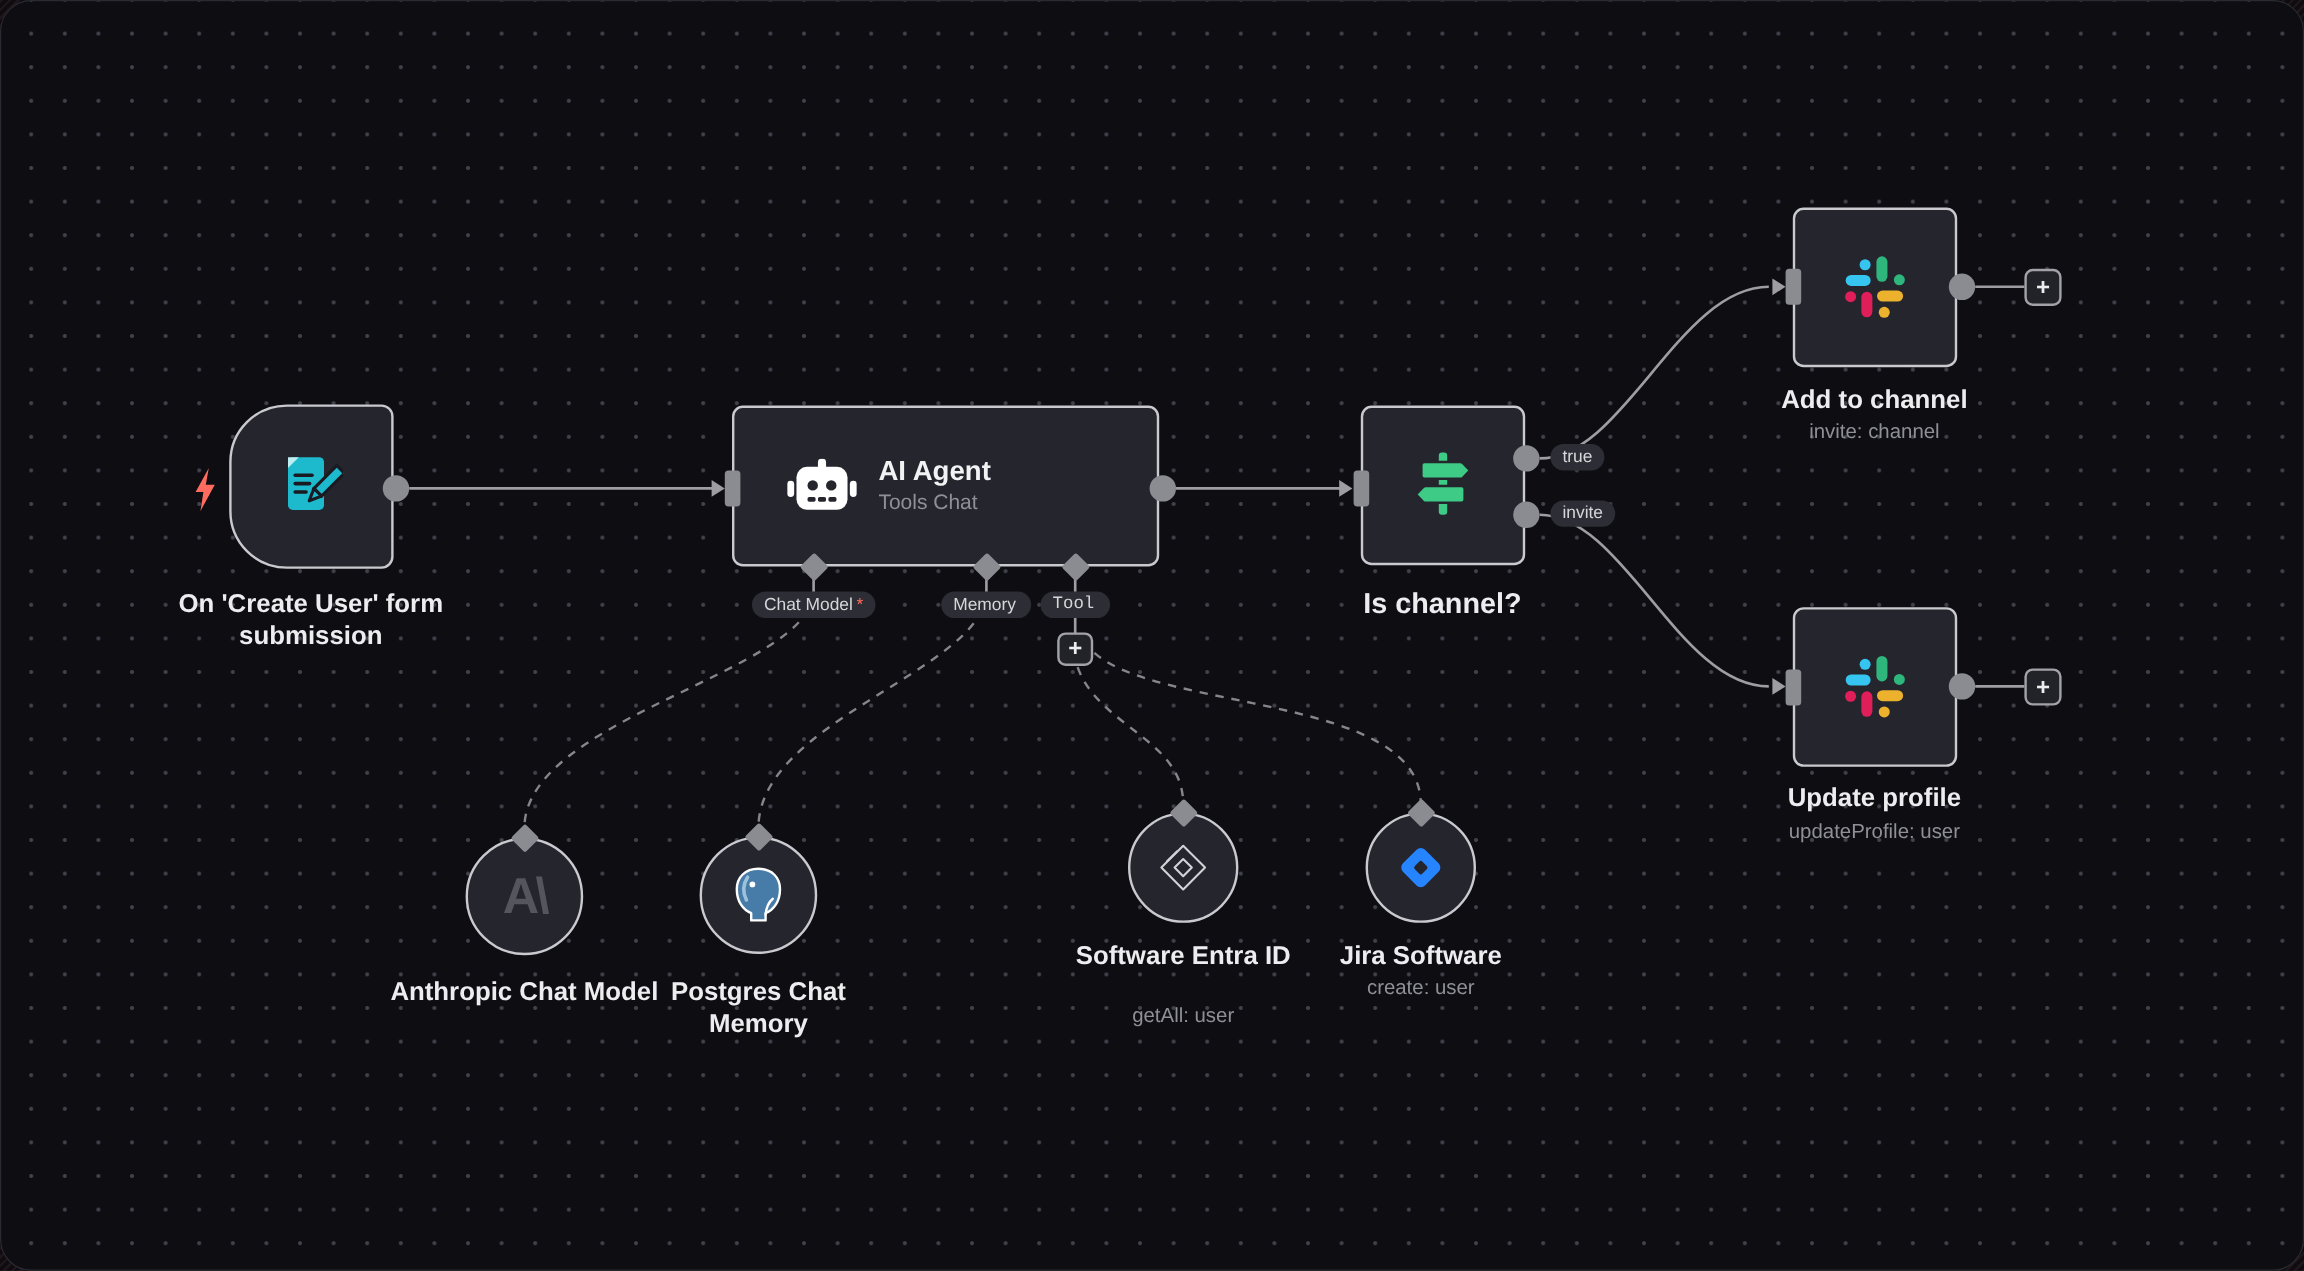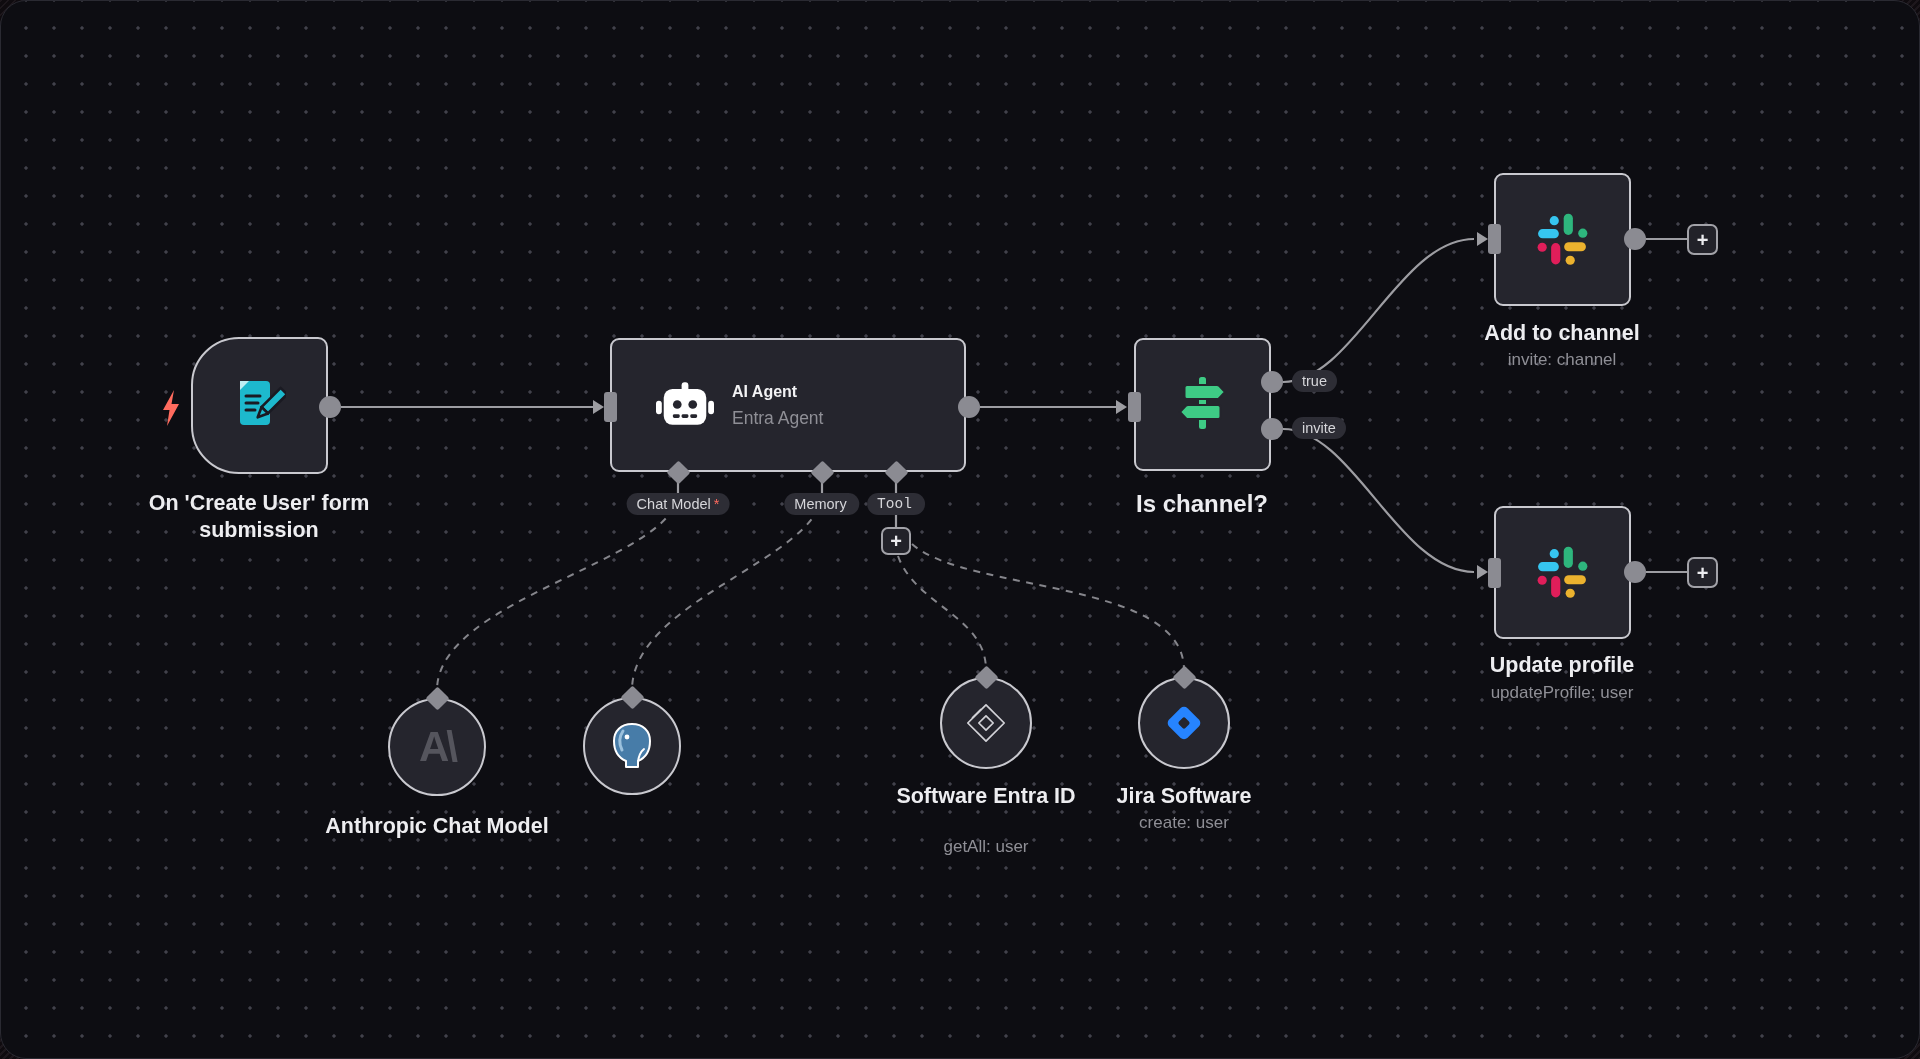--- a/index.html
+++ b/index.html
@@ -22,21 +22,21 @@
     padding:3px 10px;border-radius:11px;white-space:nowrap;z-index:5;}
   .pill .req{color:#ff6b5e;margin-left:3px;}
   .pill.ctr{transform:translateX(-50%);}
   .plusbtn{position:absolute;box-sizing:border-box;background:#222229;border:2.5px solid #a2a2a8;
     border-radius:7px;color:#ececef;display:flex;align-items:center;justify-content:center;
     font-size:20px;font-weight:bold;z-index:4;line-height:1;}
   .nlabel{position:absolute;color:#ededf0;font-size:21.5px;font-weight:600;
     text-align:center;line-height:27px;z-index:2;}
   .nsub{position:absolute;color:#8f8f96;font-size:17px;font-weight:400;text-align:center;z-index:2;}
   .agent-head{position:absolute;left:655px;top:378px;display:flex;align-items:center;gap:18px;z-index:3;}
-  .agent-title{color:#f2f2f4;font-size:16px;font-weight:600;line-height:26px;}
+  .agent-title{color:#f2f2f4;font-size:23px;font-weight:600;line-height:26px;}
   .agent-sub{color:#8f8f96;font-size:17.5px;margin-top:3px;}
   .anthropic-logo{position:absolute;left:387px;top:697px;width:98px;height:98px;
     display:flex;align-items:center;justify-content:center;color:#55555d;
     font-size:42px;font-weight:700;letter-spacing:-3px;z-index:3;}
   svg.icon{position:absolute;z-index:3;}
 </style>
 </head>
 <body>
 
 <div id="canvas">
@@ -95,21 +95,21 @@
       <rect x="0" y="19" width="6" height="14" rx="3" fill="#ffffff"></rect>
       <rect x="54" y="19" width="6" height="14" rx="3" fill="#ffffff"></rect>
       <circle cx="22" cy="23" r="4.5" fill="#25252d"></circle>
       <circle cx="38" cy="23" r="4.5" fill="#25252d"></circle>
       <rect x="17.5" y="33" width="7" height="4" rx="1.5" fill="#25252d"></rect>
       <rect x="26.5" y="33" width="7" height="4" rx="1.5" fill="#25252d"></rect>
       <rect x="35.5" y="33" width="7" height="4" rx="1.5" fill="#25252d"></rect>
     </svg>
     <div>
       <div class="agent-title">AI Agent</div>
-      <div class="agent-sub">Entra Agent</div>
+      <div class="agent-sub">Tools Chat</div>
     </div>
   </div>
   <div class="in-tab" style="left:603px;top:391px;"></div>
   <div class="out-dot" style="left:957px;top:395px;"></div>
   <div class="diamond" style="left:668.5px;top:462.5px;"></div>
   <div class="diamond" style="left:812.5px;top:462.5px;"></div>
   <div class="diamond" style="left:886.5px;top:462.5px;"></div>
   <div class="pill ctr" style="left:677px;top:492px;"><span>Chat Model</span><span class="req">*</span></div>
   <div class="pill ctr" style="left:821px;top:492px;"><span>Memory</span><span class="req"></span></div>
   <div class="pill ctr" style="left:895px;top:492px;font-family:Liberation Mono, monospace;"><span>Tool</span><span class="req"></span></div>
@@ -136,20 +136,21 @@
   <div class="nlabel" style="left:321px;top:812px;width:230px;">Anthropic Chat Model</div>
 
   <div class="node circle-node" style="left:582px;top:696px;width:98px;height:98px;"></div>
   <svg class="icon" style="left:609px;top:721px;" width="44" height="48" viewBox="0 0 44 48">
     <path d="M22 2 C33 2 40 9 40 19 C40 29 35 36 28 39 L28 45 H16 L16 39 C9 36 4 29 4 19 C4 9 11 2 22 2 Z" fill="#477CA8" stroke="#ffffff" stroke-width="2" stroke-linejoin="round"></path>
     <path d="M13 9 q-6 9 -1 19" stroke="#9cc1dd" stroke-width="3" fill="none" stroke-linecap="round"></path>
     <path d="M28 40 q1 -9 6 -13" stroke="#ffffff" stroke-width="2" fill="none" stroke-linecap="round"></path>
     <circle cx="17" cy="15" r="2.4" fill="#ffffff"></circle>
   </svg>
   <div class="diamond" style="left:622.5px;top:687.5px;"></div>
+  <div class="nlabel" style="left:516px;top:812px;width:230px;">Postgres Chat Memory</div>
 
   <div class="node circle-node" style="left:939px;top:676px;width:92px;height:92px;"></div>
   <svg class="icon" style="left:962px;top:699px;" width="46" height="46" viewBox="0 0 48 48">
     <g stroke="#d2d2d7" stroke-width="1.8" fill="none" stroke-linejoin="round">
       <path d="M24 5 L43 24 L24 43 L5 24 Z"></path>
       <path d="M24 16.5 L31.5 24 L24 31.5 L16.5 24 Z"></path>
       <path d="M9.5 19 L19 9.5"></path>
     </g>
   </svg>
   <div class="diamond" style="left:976.5px;top:667.5px;"></div>

